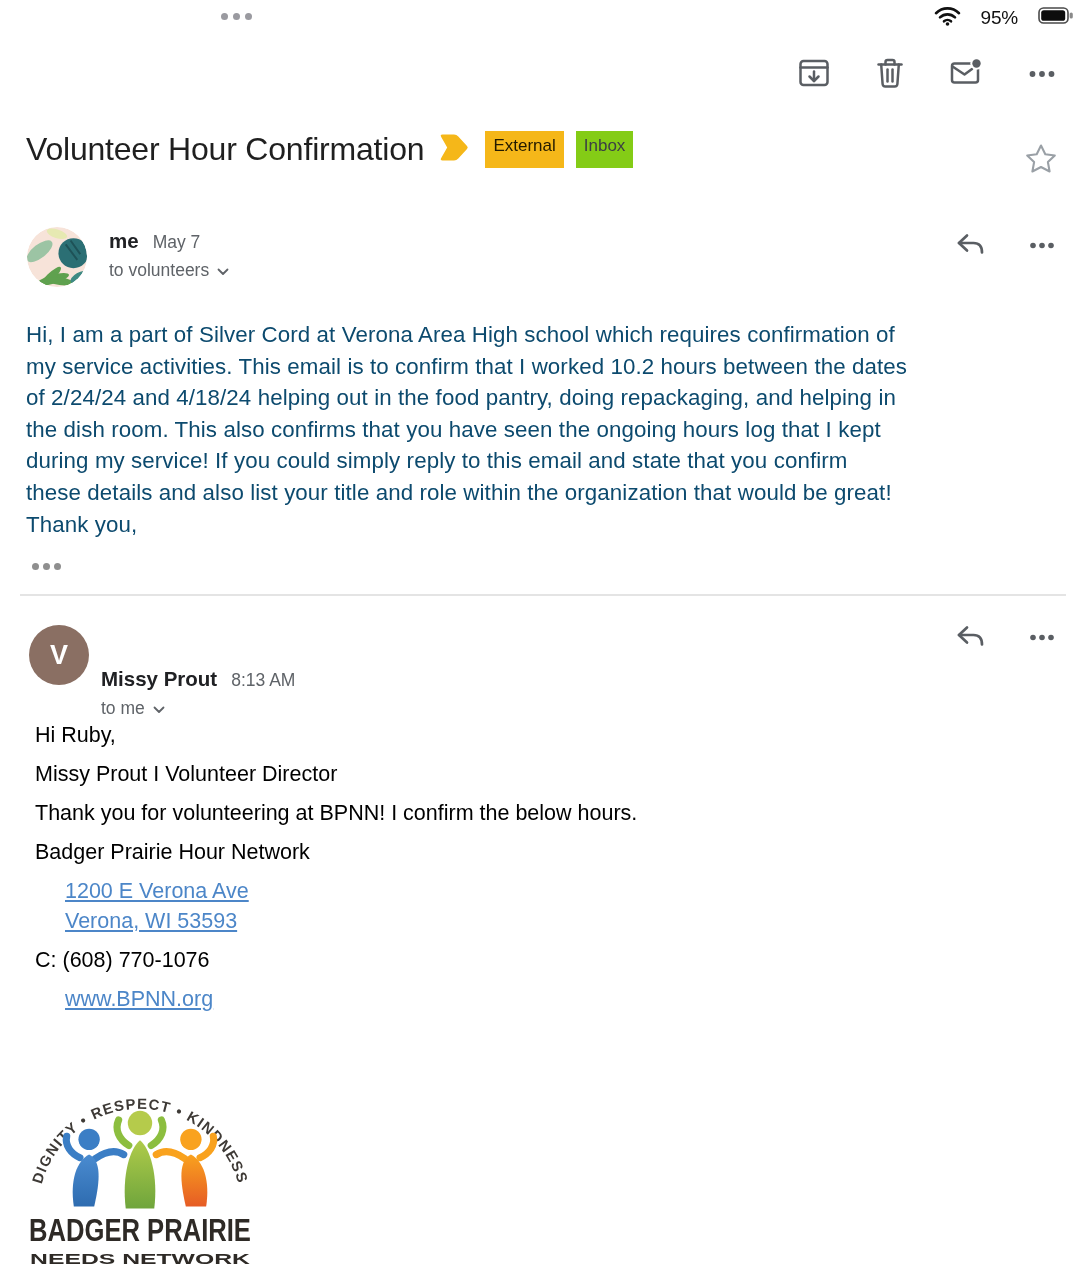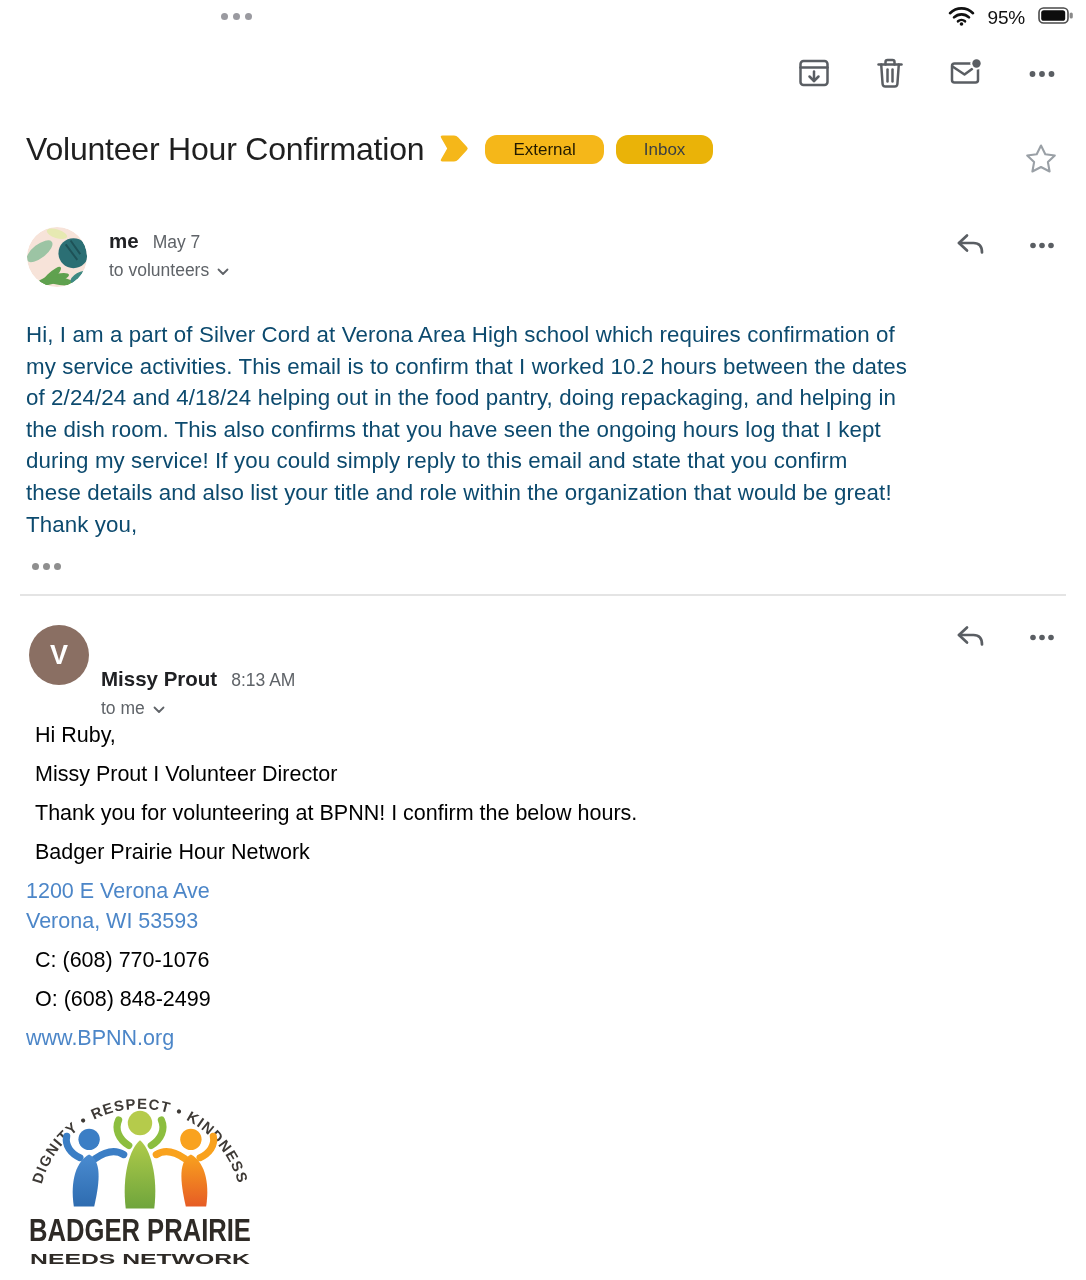--- a/index.html
+++ b/index.html
@@ -4,33 +4,33 @@
 <style>
   * { margin:0; padding:0; box-sizing:border-box; }
   html,body { width:1086px; height:1280px; background:#ffffff;
     font-family:"Liberation Sans", sans-serif; position:relative; overflow:hidden;
     -webkit-font-smoothing:antialiased; }
   .abs { position:absolute; }
 
   
   .multitask-dots { top:13px; left:221px; display:flex; gap:5px; }
   .multitask-dots i { width:7px; height:7px; border-radius:50%; background:#9a9aa0; }
-  .status-right { top:6px; right:12px; display:flex; align-items:center; gap:13px; }
+  .status-right { top:6px; right:12px; display:flex; align-items:center; gap:20px; }
   .battery-pct { font-size:19px; color:#111; font-weight:500; letter-spacing:-0.2px; }
 
   
   .toolbar { top:56px; right:25px; display:flex; gap:38px; }
   .tool-btn { width:38px; height:38px; display:flex; align-items:center; justify-content:center; }
 
   
-  .subject-row { top:131px; left:26px; display:flex; align-items:center; gap:14px; }
+  .subject-row { top:131px; left:26px; display:flex; gap:14px; }
   .subject-title { font-size:32px; color:#1f1f1f; font-weight:400; letter-spacing:-0.2px; white-space:nowrap; }
-  .badge { font-size:17px; font-weight:500; border-radius:12px; padding:6px 28px; line-height:1; }
+  .badge { font-size:17px; font-weight:500; border-radius:0; padding:6px 8px; line-height:1; }
   .badge-external { background:#F5B719; color:#221a00; }
-  .badge-inbox { background:#eab308; color:#3c4043; margin-left:-2px; }
+  .badge-inbox { background:#84cc16; color:#3c4043; margin-left:-2px; }
   .star-btn { top:141px; left:1021px; width:40px; height:40px; display:flex; align-items:center; justify-content:center; }
 
   
   .avatar { width:60px; height:60px; border-radius:50%; overflow:hidden; display:flex; align-items:center; justify-content:center; }
   .avatar-letter { background:#8A6F63; color:#fff; font-size:27px; font-weight:600; }
   .hdr-text { display:flex; flex-direction:column; gap:7px; }
   .hdr-line1 { display:flex; align-items:baseline; gap:14px; }
   .sender-name { font-size:20.5px; font-weight:600; color:#202124; }
   .hdr-meta { font-size:17.5px; color:#5f6368; }
   .hdr-line2 { display:flex; align-items:center; gap:8px; font-size:17.5px; color:#5f6368; }
@@ -39,21 +39,21 @@
   
   .body1 { top:319px; left:26px; width:1042px; font-size:22.3px; line-height:31.6px;
            color:#0c4a6e; white-space:pre-line; letter-spacing:0.1px; }
   .trimmed-dots { top:559px; left:30px; display:flex; gap:4px; padding:4px 2px; }
   .trimmed-dots i { width:7px; height:7px; border-radius:50%; background:#8f8f8f; }
   .divider { top:594px; left:20px; width:1046px; height:1.5px; background:#e4e4e4; }
 
   .body2 { top:711px; left:26px; font-size:21.5px; line-height:30px; color:#000; }
   .body2 p { margin:9px; }
   .gap-before { margin-top:30px; }
-  .sig-link { color:#4C86C8; display:block; cursor:pointer; }
+  .sig-link { color:#4C86C8; text-decoration:underline; display:block; cursor:pointer;margin-left:39px; }
 
   
   .bpnn-logo { top:1082px; left:26px; width:228px; height:190px; }
 </style>
 </head>
 <body>
 
 <div class="abs multitask-dots">
     <i></i>
     <i></i>
@@ -246,21 +246,20 @@
 </div>
 
 <div class="abs body2">
   <p>Hi Ruby,</p>
   <p class="gap-before">Missy Prout I Volunteer Director</p>
   <p class="gap-before">Thank you for volunteering at BPNN! I confirm the below hours.</p>
   <p>Badger Prairie Hour Network</p>
   <a class="sig-link">1200 E Verona Ave</a>
   <a class="sig-link">Verona, WI 53593</a>
   <p>C: (608) 770-1076</p>
-  <p>O: (608) 848-2499</p>
   <a class="sig-link">www.BPNN.org</a>
 </div>
 
 <div class="abs bpnn-logo">
   <svg width="228" height="190" viewBox="0 0 224 186">
     <defs>
       <linearGradient id="gOrange" x1="0" y1="0" x2="0" y2="1">
         <stop offset="0" stop-color="#F9A21E"></stop>
           <stop offset="1" stop-color="#E65C25"></stop>
       </linearGradient>

